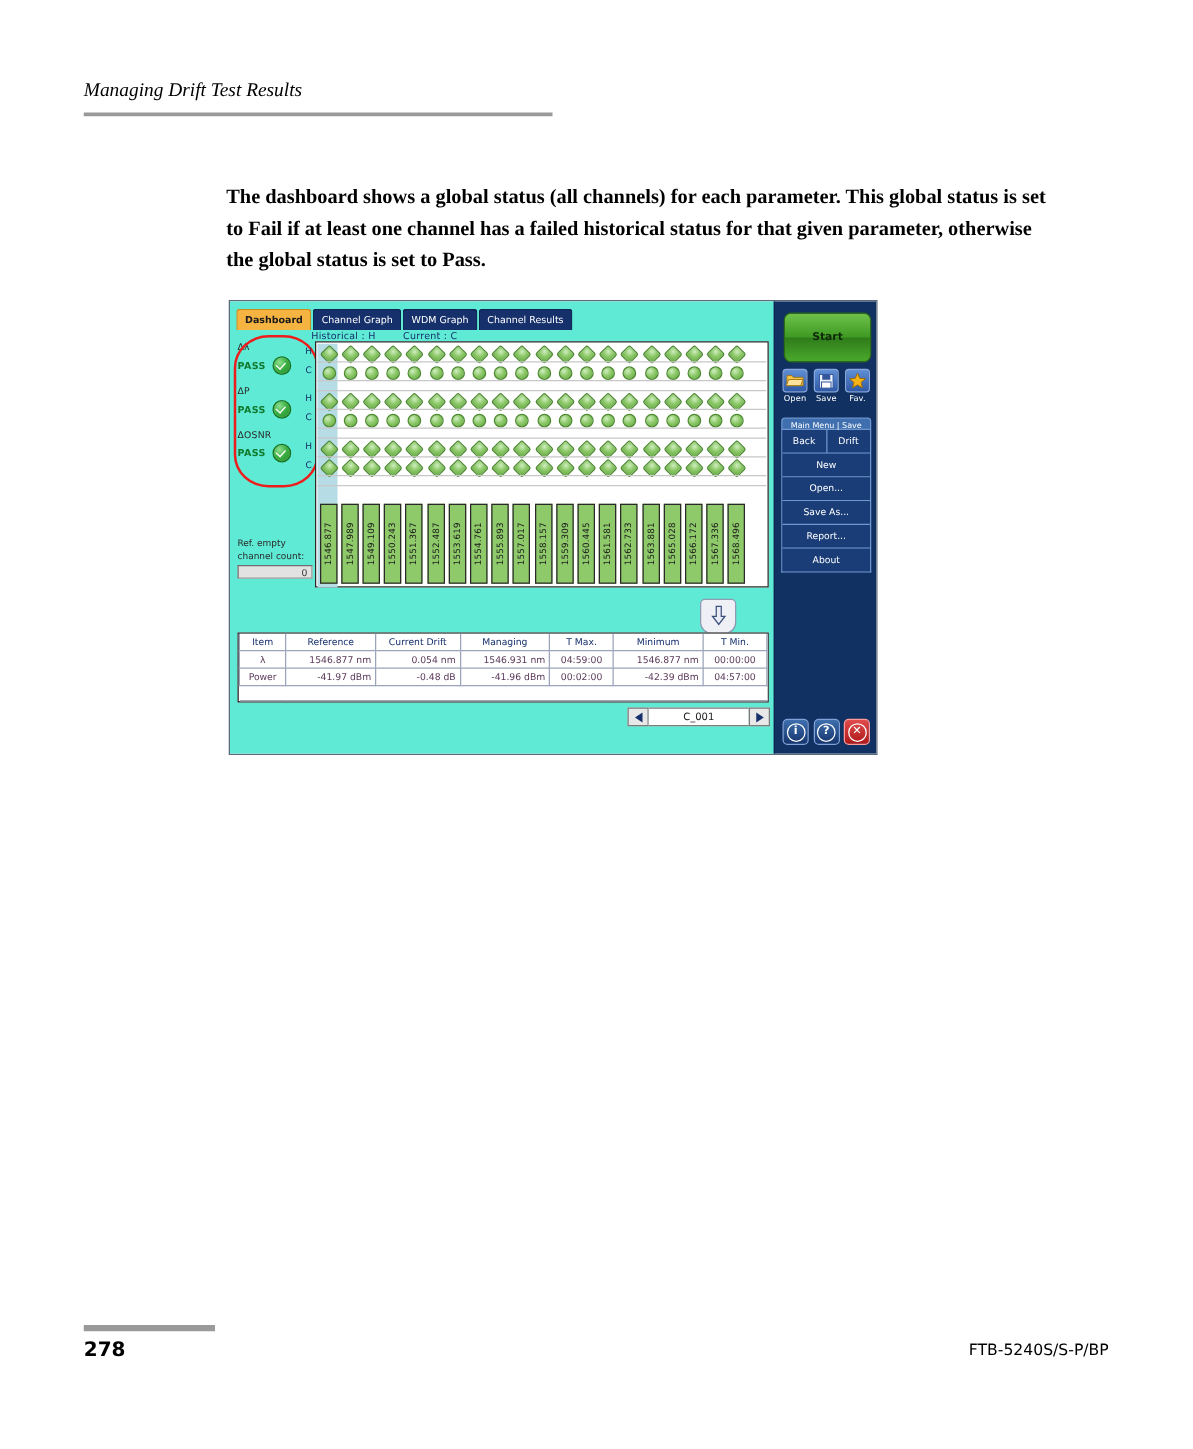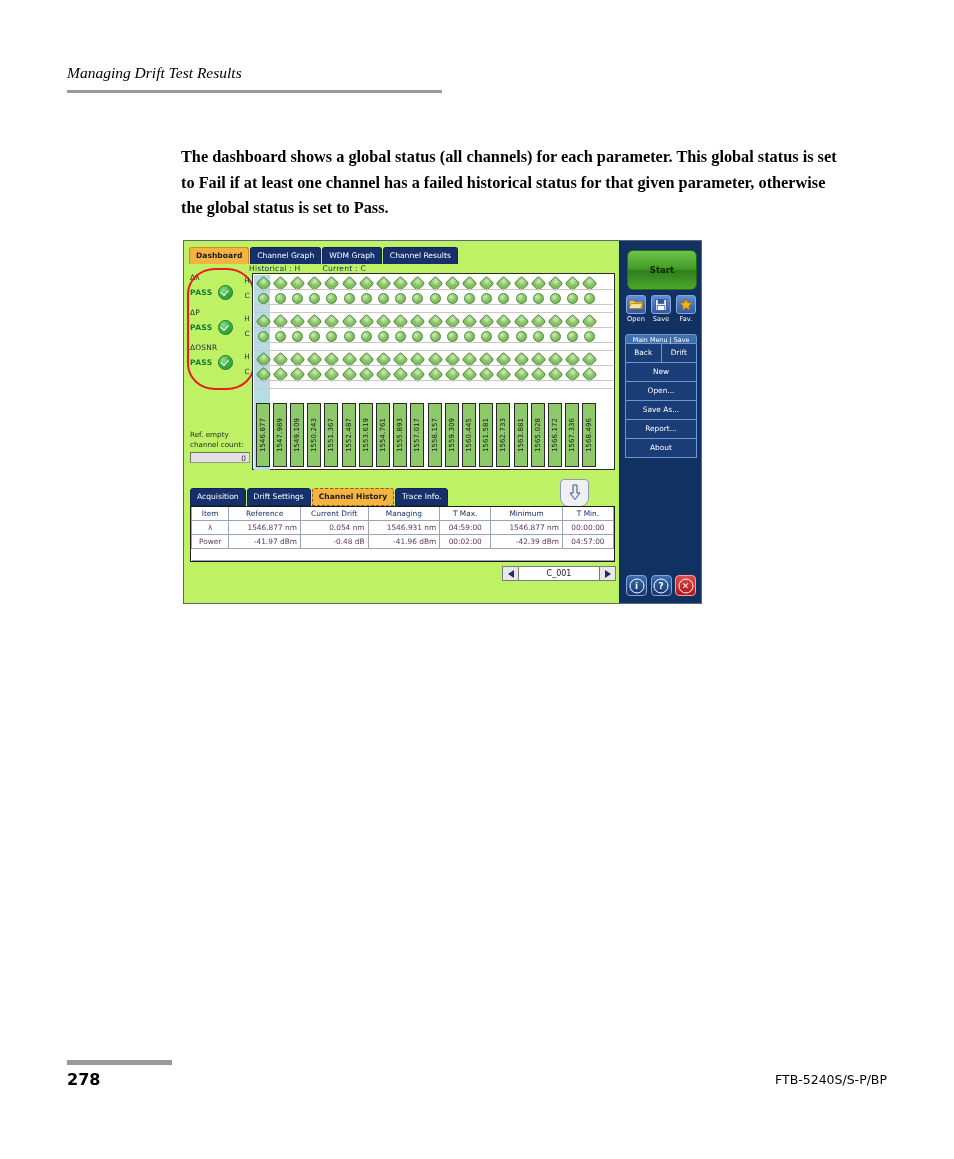--- a/index.html
+++ b/index.html
@@ -46,21 +46,21 @@
   
   .shot {
     position:absolute; left:183px; top:240px;
     width:519px; height:364px;
     background:#f2f2f2;
     border:1px solid #5a6a7a;
     box-sizing:border-box;
     font-family:"DejaVu Sans", sans-serif;
     overflow:hidden;
   }
-  .shot-left { position:absolute; left:0; top:0; width:437px; height:100%; background:#bef264; }
+  .shot-left { position:absolute; left:0; top:0; width:437px; height:100%; background:#5eead4; }
   .shot-right {
     position:absolute; right:0; top:0; width:82px; height:100%;
     background:#123163;
     border-left:1px solid #0d2550;
     box-sizing:border-box;
   }
 
   
   .tabbar { position:absolute; left:5px; top:6px; display:flex; }
   .tab {
@@ -518,26 +518,20 @@
           </div>
           <div class="wl" style="left: 311.1px;">
             <span>1567.336</span>
           </div>
           <div class="wl" style="left: 328.3px;">
             <span>1568.496</span>
           </div>
         </div>
     </div>
 
-    <div class="btm-tabbar" id="btm-tabs">
-        <div class="btab">Acquisition</div>
-        <div class="btab">Drift Settings</div>
-        <div class="btab active">Channel History</div>
-        <div class="btab">Trace Info.</div>
-      </div>
 
     <div class="dl-btn">
       <svg class="arrow-svg" width="13" height="17" viewBox="0 0 13 17">
         <path d="M4.5 1 L8.5 1 L8.5 9 L11.5 9 L6.5 15.5 L1.5 9 L4.5 9 Z" fill="#e9ecf5" stroke="#3c4f7a" stroke-width="1"></path>
       </svg>
     </div>
 
     <div class="dtable">
       <table>
         <thead>

